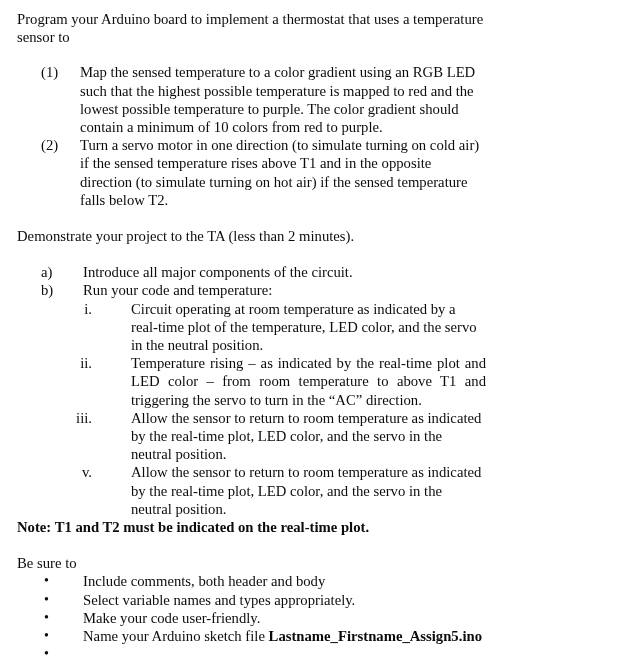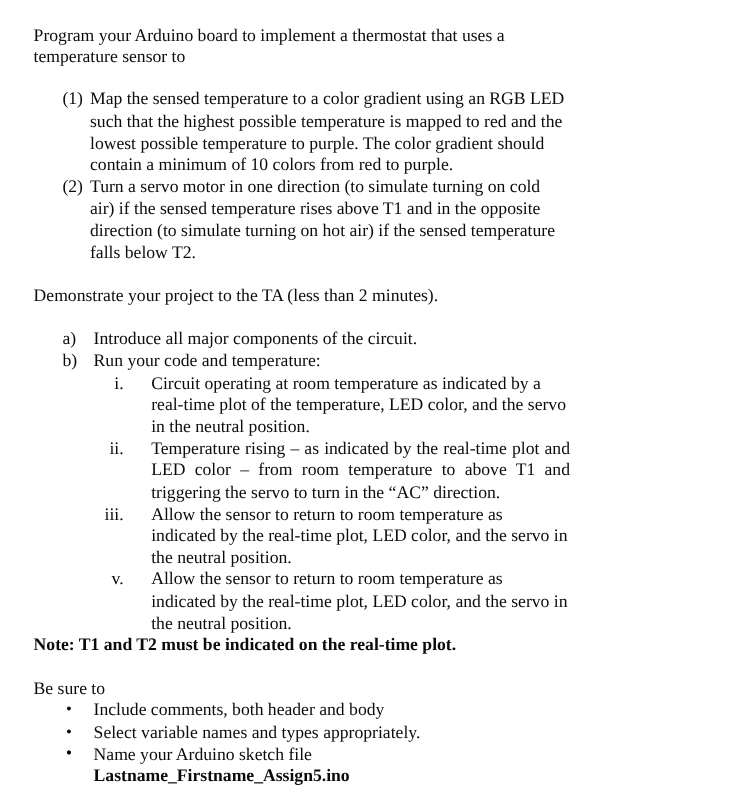--- a/index.html
+++ b/index.html
@@ -15,21 +15,21 @@
     font-family: "Liberation Serif", "DejaVu Serif", serif;
     font-size: 14.7px;
     line-height: 18.2px;
     color: #0b0b0b;
     -webkit-font-smoothing: antialiased;
   }
   .page {
     position: relative;
     width: 506px;
     height: 658px;
-    padding: 11px;
+    padding: 0;
     box-sizing: border-box;
   }
 
   
   .para {
     margin: 0;
     padding: 0 20px 0 17px;
   }
   .para.bold { font-weight: bold; }
 
@@ -115,21 +115,21 @@
   }
   .list-bullet > li > .bullet {
     position: absolute;
     left: 44px;
     top: 0;
     width: 12px;
     text-align: left;
     font-size: 14px;
     line-height: 18.2px;
   }
-  .text { display: block; }
+  .text { display: block; margin-left: 16px; }
   b, .b { font-weight: bold; }
 </style>
 </head>
 <body>
 
 <div class="page">
 
   <div class="gap-sm"></div>
 
   <p class="para">Program your Arduino board to implement a thermostat that uses a temperature sensor to</p>
@@ -193,20 +193,21 @@
     <li>
       <span class="bullet">•</span>
       <span class="text"><span>Include comments, both header and body</span><b></b></span>
     </li>
     <li>
       <span class="bullet">•</span>
       <span class="text"><span>Select variable names and types appropriately.</span><b></b></span>
     </li>
     <li>
       <span class="bullet">•</span>
+      <span class="text"><span>Make your code user-friendly.</span><b></b></span>
     </li>
     <li>
       <span class="bullet">•</span>
       <span class="text"><span>Name your Arduino sketch file </span><b>Lastname_Firstname_Assign5.ino</b></span>
     </li>
     <li>
       <span class="bullet">•</span>
     </li>
   </ul>
 

